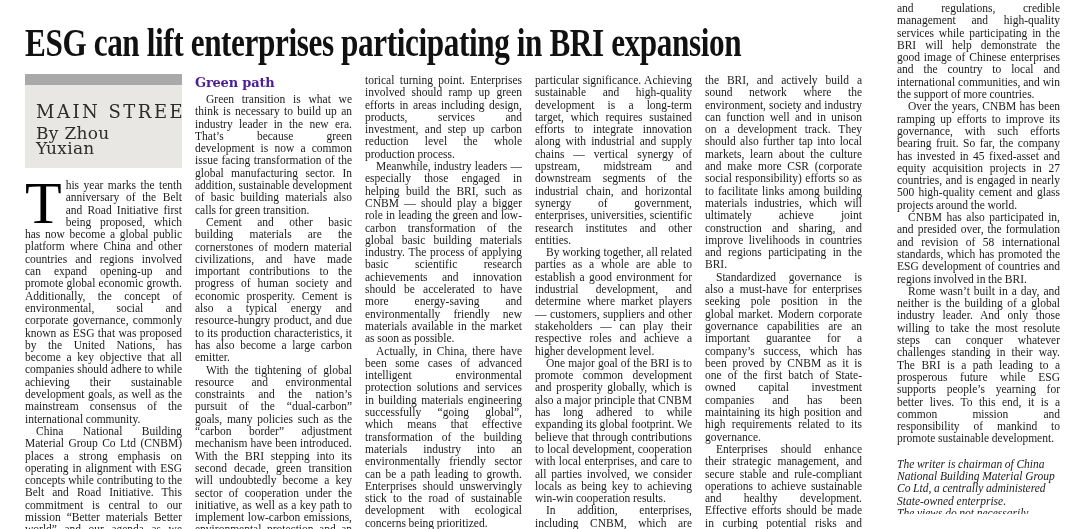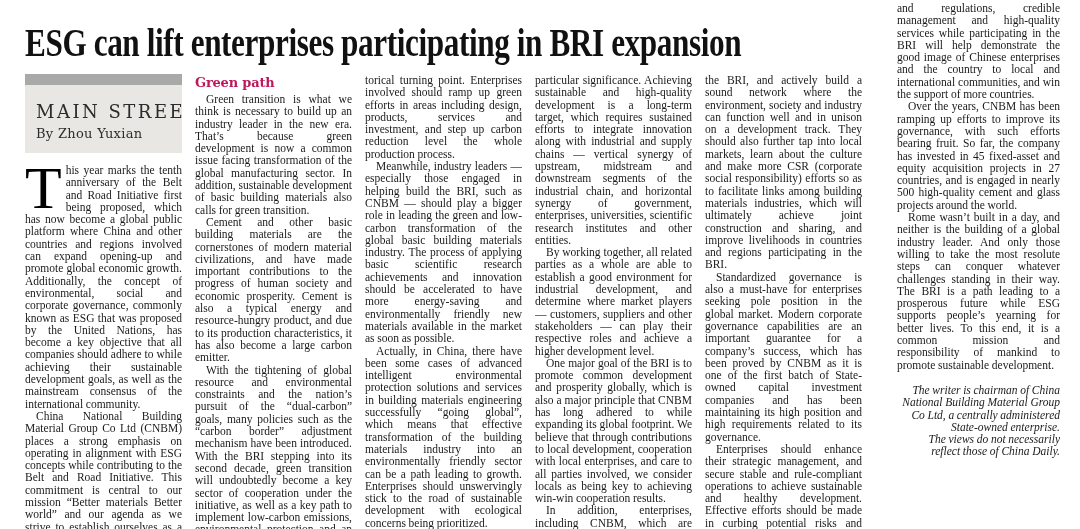--- a/index.html
+++ b/index.html
@@ -23,41 +23,41 @@
   .col-right{position:absolute;left:897px;top:2px;width:163px;height:512px;overflow:hidden;}
   .col-body{width:100%;}
   
   .para{
     font-size:11.5px;line-height:12.3px;text-align:justify;hyphens:auto;
     -webkit-hyphens:auto;word-spacing:-0.2px;
   }
   .para.indent{text-indent:11px;}
   .para.cont{text-indent:0;}
   .para.lead{text-indent:0;}
-  .para.note{font-style:italic;text-align:right;}
+  .para.note{font-style:italic;text-align:left;}
   .note-gap{margin-top:13px;}
   .dropcap{
     float:left;font-size:60px;line-height:47px;padding:1px 4px 0 0;
     font-family:"Liberation Serif",serif;color:#000;
   }
   .sec-heading{
     font-family:"DejaVu Serif",serif;font-weight:bold;font-size:13px;line-height:15px;
-    margin:7px 0 3px 0;letter-spacing:-0.2px;color:#be185d;
+    margin:7px 0 3px 0;letter-spacing:-0.2px;color:#4c1d95;
   }
   .col-body > .sec-heading:first-child{margin-top:1px;}
   
   .ms-box{width:157px;margin-bottom:11px;background:var(--box_bg);}
   .ms-bar{height:11px;background:var(--box_bar);}
   .ms-inner{padding:17px 11px 12px 11px;}
   .ms-label{
     font-family:"DejaVu Serif",serif;font-size:18px;line-height:20px;
     letter-spacing:2.5px;color:#2e2c2a;white-space:nowrap;
   }
   .ms-byline{
-    font-family:"DejaVu Serif",serif;font-size:13px;line-height:15px;
+    font-family:"DejaVu Serif",serif;font-size:17px;line-height:15px;
     letter-spacing:0.3px;color:#2e2c2a;margin-top:4px;
   }
 </style>
 </head>
 <body>
 
 <div class="page">
   <div class="main">
     <h1 class="headline">ESG can lift enterprises participating in BRI expansion</h1>
     <div class="columns">
@@ -104,18 +104,19 @@
             <p class="para indent">Standardized governance is also a must-have for enterprises seeking pole position in the global market. Modern corporate governance capabilities are an important guarantee for a company’s success, which has been proved by CNBM as it is one of the first batch of State-owned capital investment companies and has been maintaining its high position and high requirements related to its governance.</p>
             <p class="para indent">Enterprises should enhance their strategic management, and secure stable and rule-compliant operations to achieve sustainable and healthy development. Effective efforts should be made in curbing potential risks and controlling existing ones to improve governance efficiency.</p>
           </div>
       </div>
     </div>
   </div>
   <div class="col-right">
     <div class="col-body">
         <p class="para cont">and regulations, credible management and high-quality services while participating in the BRI will help demonstrate the good image of Chinese enterprises and the country to local and international communities, and win the support of more countries.</p>
         <p class="para indent">Over the years, CNBM has been ramping up efforts to improve its governance, with such efforts bearing fruit. So far, the company has invested in 45 fixed-asset and equity acquisition projects in 27 countries, and is engaged in nearly 500 high-quality cement and glass projects around the world.</p>
+        <p class="para indent">CNBM has also participated in, and presided over, the formulation and revision of 58 international standards, which has promoted the ESG development of countries and regions involved in the BRI.</p>
         <p class="para indent">Rome wasn’t built in a day, and neither is the building of a global industry leader. And only those willing to take the most resolute steps can conquer whatever challenges standing in their way. The BRI is a path leading to a prosperous future while ESG supports people’s yearning for better lives. To this end, it is a common mission and responsibility of mankind to promote sustainable development.</p>
         <p class="para note note-gap">The writer is chairman of China National Building Material Group Co Ltd, a centrally administered State-owned enterprise.</p>
         <p class="para note">The views do not necessarily reflect those of China Daily.</p>
       </div>
   </div>
 </div>
 
 </body></html>

